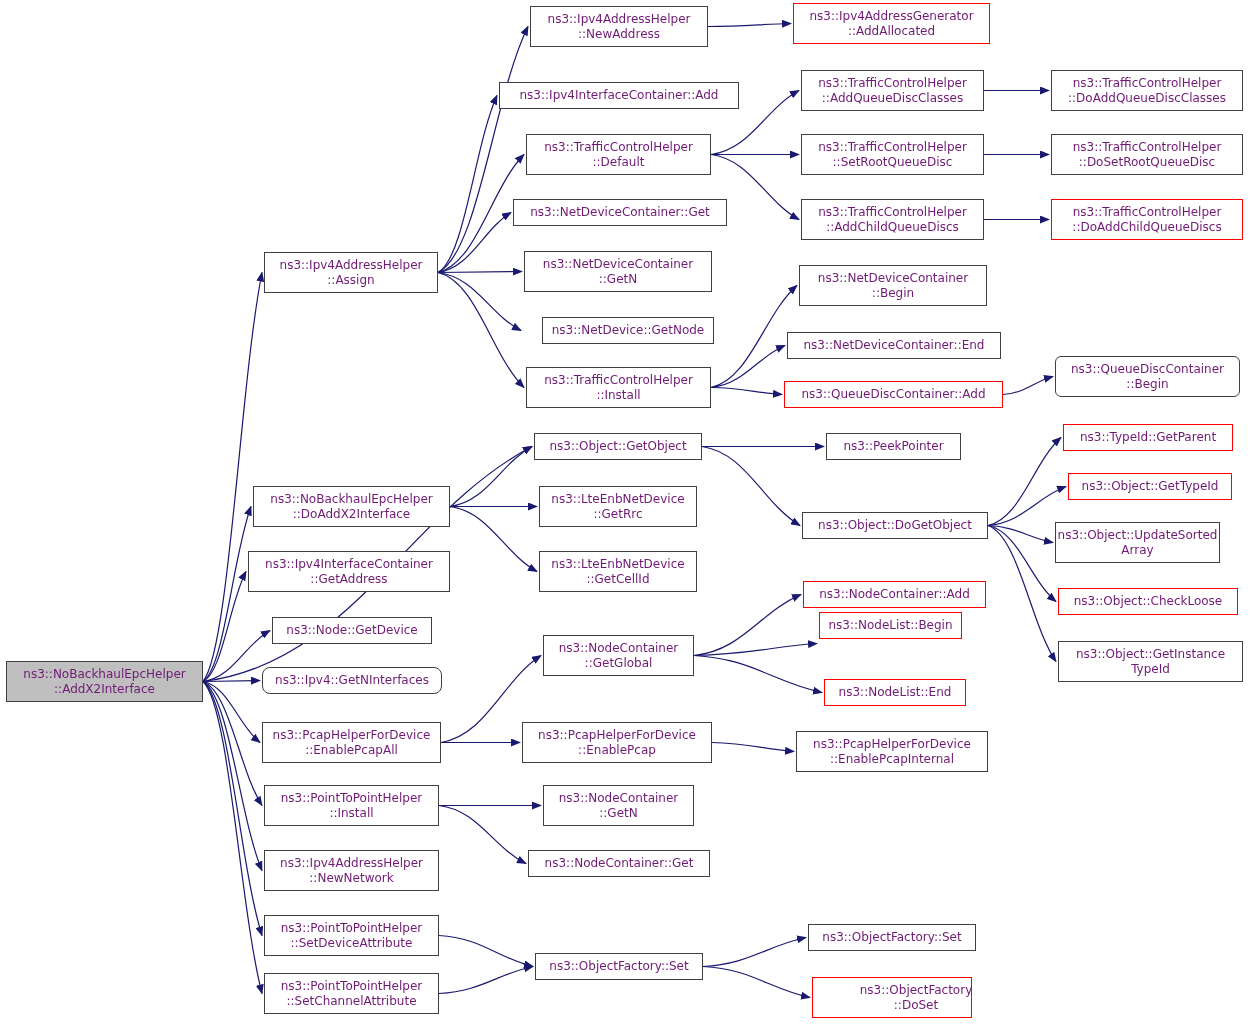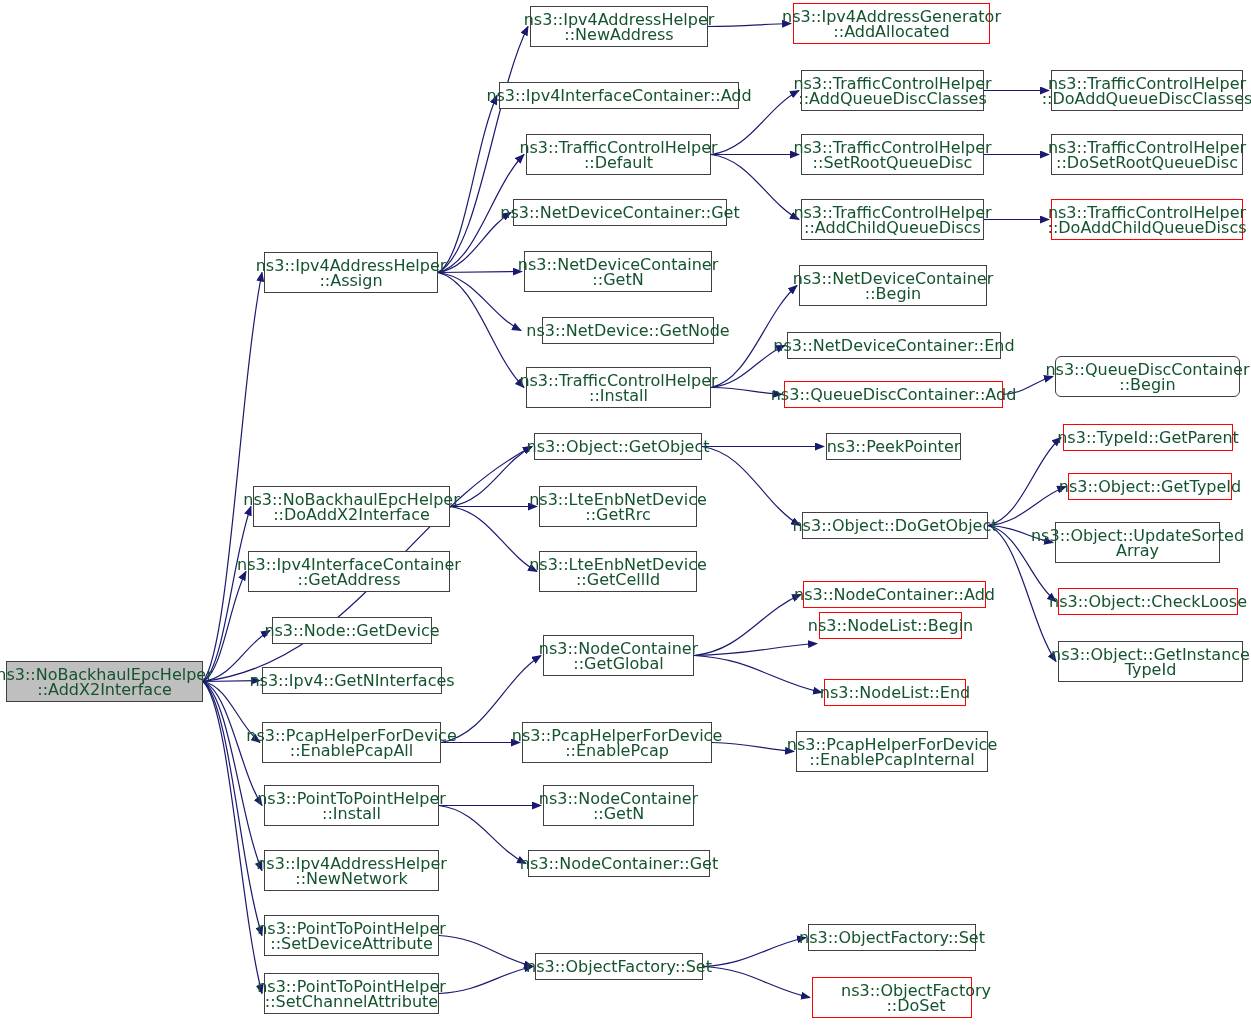--- a/index.html
+++ b/index.html
@@ -25,22 +25,22 @@
   }
   .node {
     position: absolute;
     box-sizing: border-box;
     display: flex;
     align-items: center;
     justify-content: center;
     text-align: center;
     border: 1px solid #404040;
     background: #ffffff;
-    color: #14532d;
-    font-size: 16px;
+    color: #701a75;
+    font-size: 12px;
     line-height: 15px;
     white-space: pre;
     letter-spacing: 0px;
     z-index: 2;
   }
   .node.red {
     border-color: #ff0000;
   }
   .node.root {
     background: #bfbfbf;
@@ -118,21 +118,21 @@
   <div id="nodes-layer">
       <div class="node root" style="left: 6px; top: 661px; width: 197px; height: 41px;"><span>ns3::NoBackhaulEpcHelper
 ::AddX2Interface</span></div>
       <div class="node" style="left: 264px; top: 252px; width: 174px; height: 41px;"><span>ns3::Ipv4AddressHelper
 ::Assign</span></div>
       <div class="node" style="left: 253px; top: 486px; width: 197px; height: 41px;"><span>ns3::NoBackhaulEpcHelper
 ::DoAddX2Interface</span></div>
       <div class="node" style="left: 248px; top: 551px; width: 202px; height: 41px; align-items: center;"><span>ns3::Ipv4InterfaceContainer
 ::GetAddress</span></div>
       <div class="node" style="left: 272px; top: 617px; width: 160px; height: 27px;"><span>ns3::Node::GetDevice</span></div>
-      <div class="node" style="left: 262px; top: 667px; width: 180px; height: 27px;"><span>ns3::Ipv4::GetNInterfaces</span></div>
+      <div class="node" style="left: 262px; top: 667px; width: 180px; height: 27px; border-radius: 8px;"><span>ns3::Ipv4::GetNInterfaces</span></div>
       <div class="node" style="left: 262px; top: 722px; width: 179px; height: 41px;"><span>ns3::PcapHelperForDevice
 ::EnablePcapAll</span></div>
       <div class="node" style="left: 264px; top: 785px; width: 175px; height: 41px;"><span>ns3::PointToPointHelper
 ::Install</span></div>
       <div class="node" style="left: 264px; top: 850px; width: 175px; height: 41px;"><span>ns3::Ipv4AddressHelper
 ::NewNetwork</span></div>
       <div class="node" style="left: 264px; top: 915px; width: 175px; height: 41px;"><span>ns3::PointToPointHelper
 ::SetDeviceAttribute</span></div>
       <div class="node" style="left: 264px; top: 973px; width: 175px; height: 41px;"><span>ns3::PointToPointHelper
 ::SetChannelAttribute</span></div>

